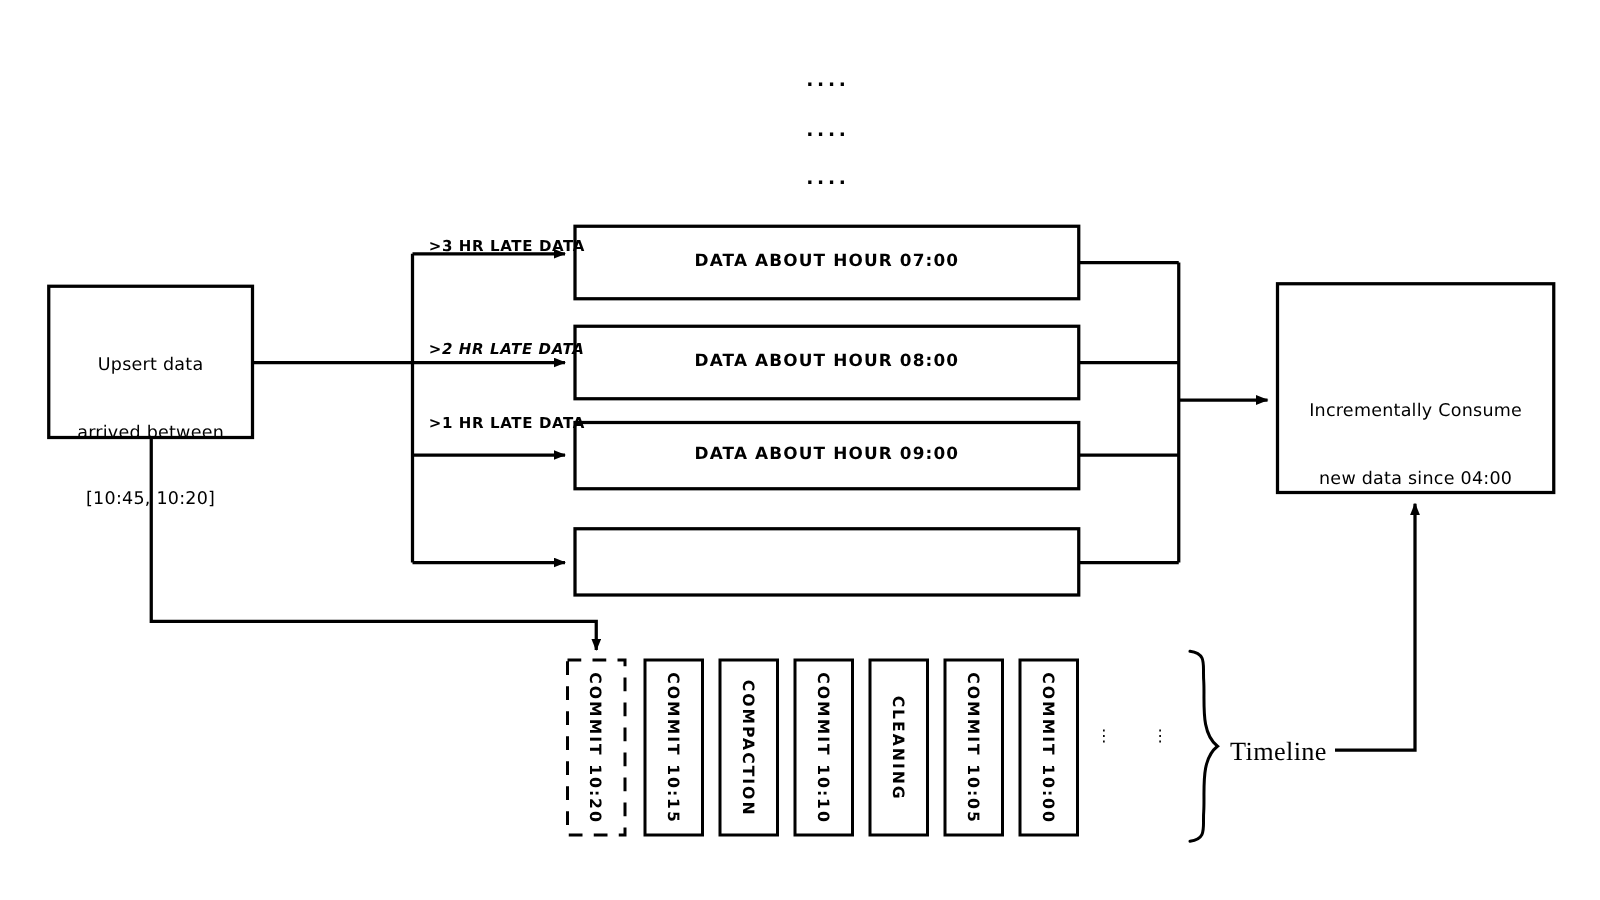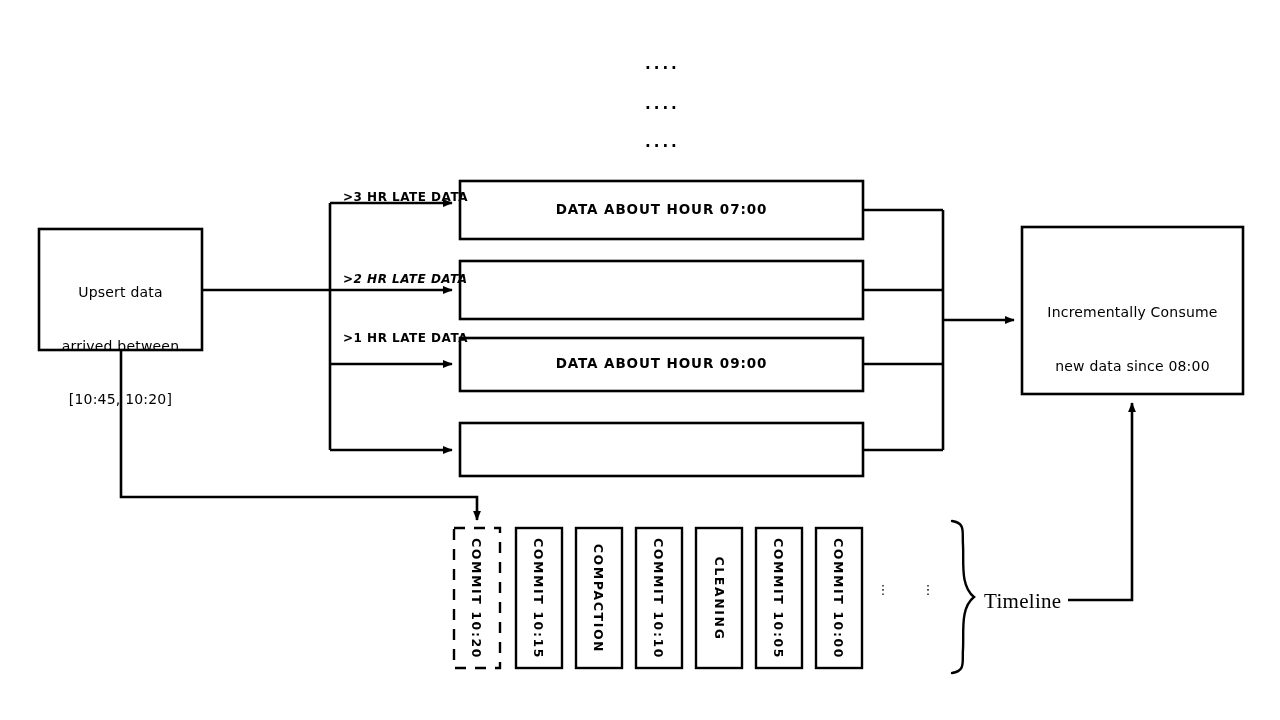--- a/index.html
+++ b/index.html
@@ -150,30 +150,31 @@
   <div class="lbl ellipsis-h" style="left:645px; top:55px;">....</div>
   <div class="lbl ellipsis-h" style="left:645px; top:95px;">....</div>
   <div class="lbl ellipsis-h" style="left:645px; top:133px;">....</div>
 
   <div class="lbl soft-text" style="left:39px; top:248px; width:163px;">
     <div>Upsert data</div>
     <div>arrived between</div>
     <div>[10:45, 10:20]</div>
   </div>
 
-  <div class="lbl soft-text" style="left:1022px; top:268px; width:221px;">
+  <div class="lbl soft-text" style="left:1022px; top:285px; width:221px;">
     <div>Incrementally Consume</div>
-    <div>new data since 08:00</div>
+    <div>new data since 04:00</div>
   </div>
 
   <div class="lbl arrow-label" style="left:343px; top:190px;">&gt;3 hr late data</div>
   <div class="lbl arrow-label" style="left:343px; top:272px;font-style:italic;">&gt;2 hr late data</div>
   <div class="lbl arrow-label" style="left:343px; top:331px;">&gt;1 hr late data</div>
 
   <div class="lbl caps-bold box-text" style="left:460px; top:201px; width:403px;">Data about hour 07:00</div>
+  <div class="lbl caps-bold box-text" style="left:460px; top:281px; width:403px;">Data about hour 08:00</div>
   <div class="lbl caps-bold box-text" style="left:460px; top:355px; width:403px;">Data about hour 09:00</div>
 
   <div class="commit-cell" style="left:454px; top:528px; width:46px; height:140px;">
     <span class="commit-label">COMMIT 10:20</span>
   </div>
   <div class="commit-cell" style="left:516px; top:528px; width:46px; height:140px;">
     <span class="commit-label">COMMIT 10:15</span>
   </div>
   <div class="commit-cell" style="left:576px; top:528px; width:46px; height:140px;">
     <span class="commit-label">COMPACTION</span>

